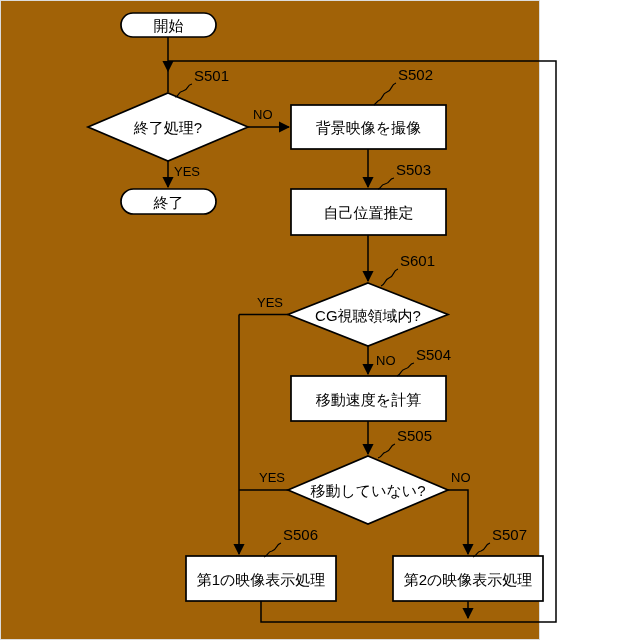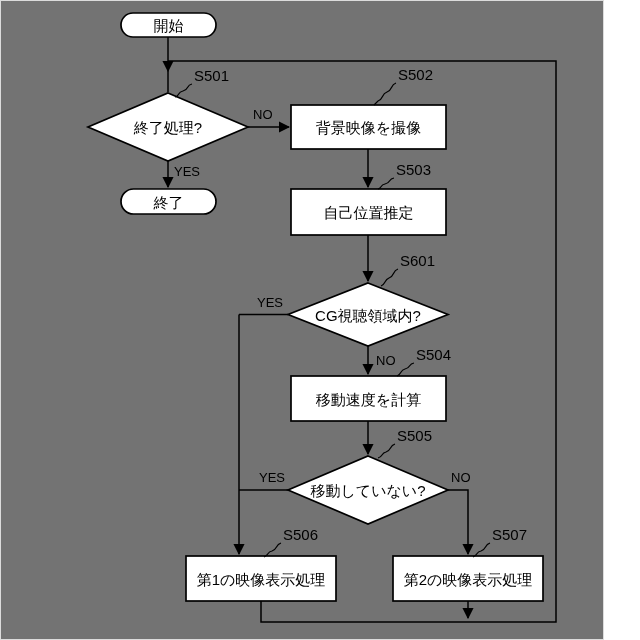--- a/index.html
+++ b/index.html
@@ -1,17 +1,17 @@
 <!DOCTYPE html>
 <html><head>
 <meta charset="utf-8">
 <style>
   html,body{margin:0;padding:0;background:#ffffff;}
   .wrap{
-    width:604px;height:640px;position:relative;background:#737373;
+    width:540px;height:640px;position:relative;background:#a16207;
     border:1px solid #dcdcdc;box-sizing:border-box;
     font-family:"Liberation Sans","DejaVu Sans",sans-serif;
   }
   svg{display:block;}
   svg text{
     font-family:"Liberation Sans","DejaVu Sans",sans-serif;
     fill:#000000;
   }
   .node-label{font-size:15px;text-anchor:middle;dominant-baseline:central;}
   .ref-label{font-size:15px;text-anchor:start;}

